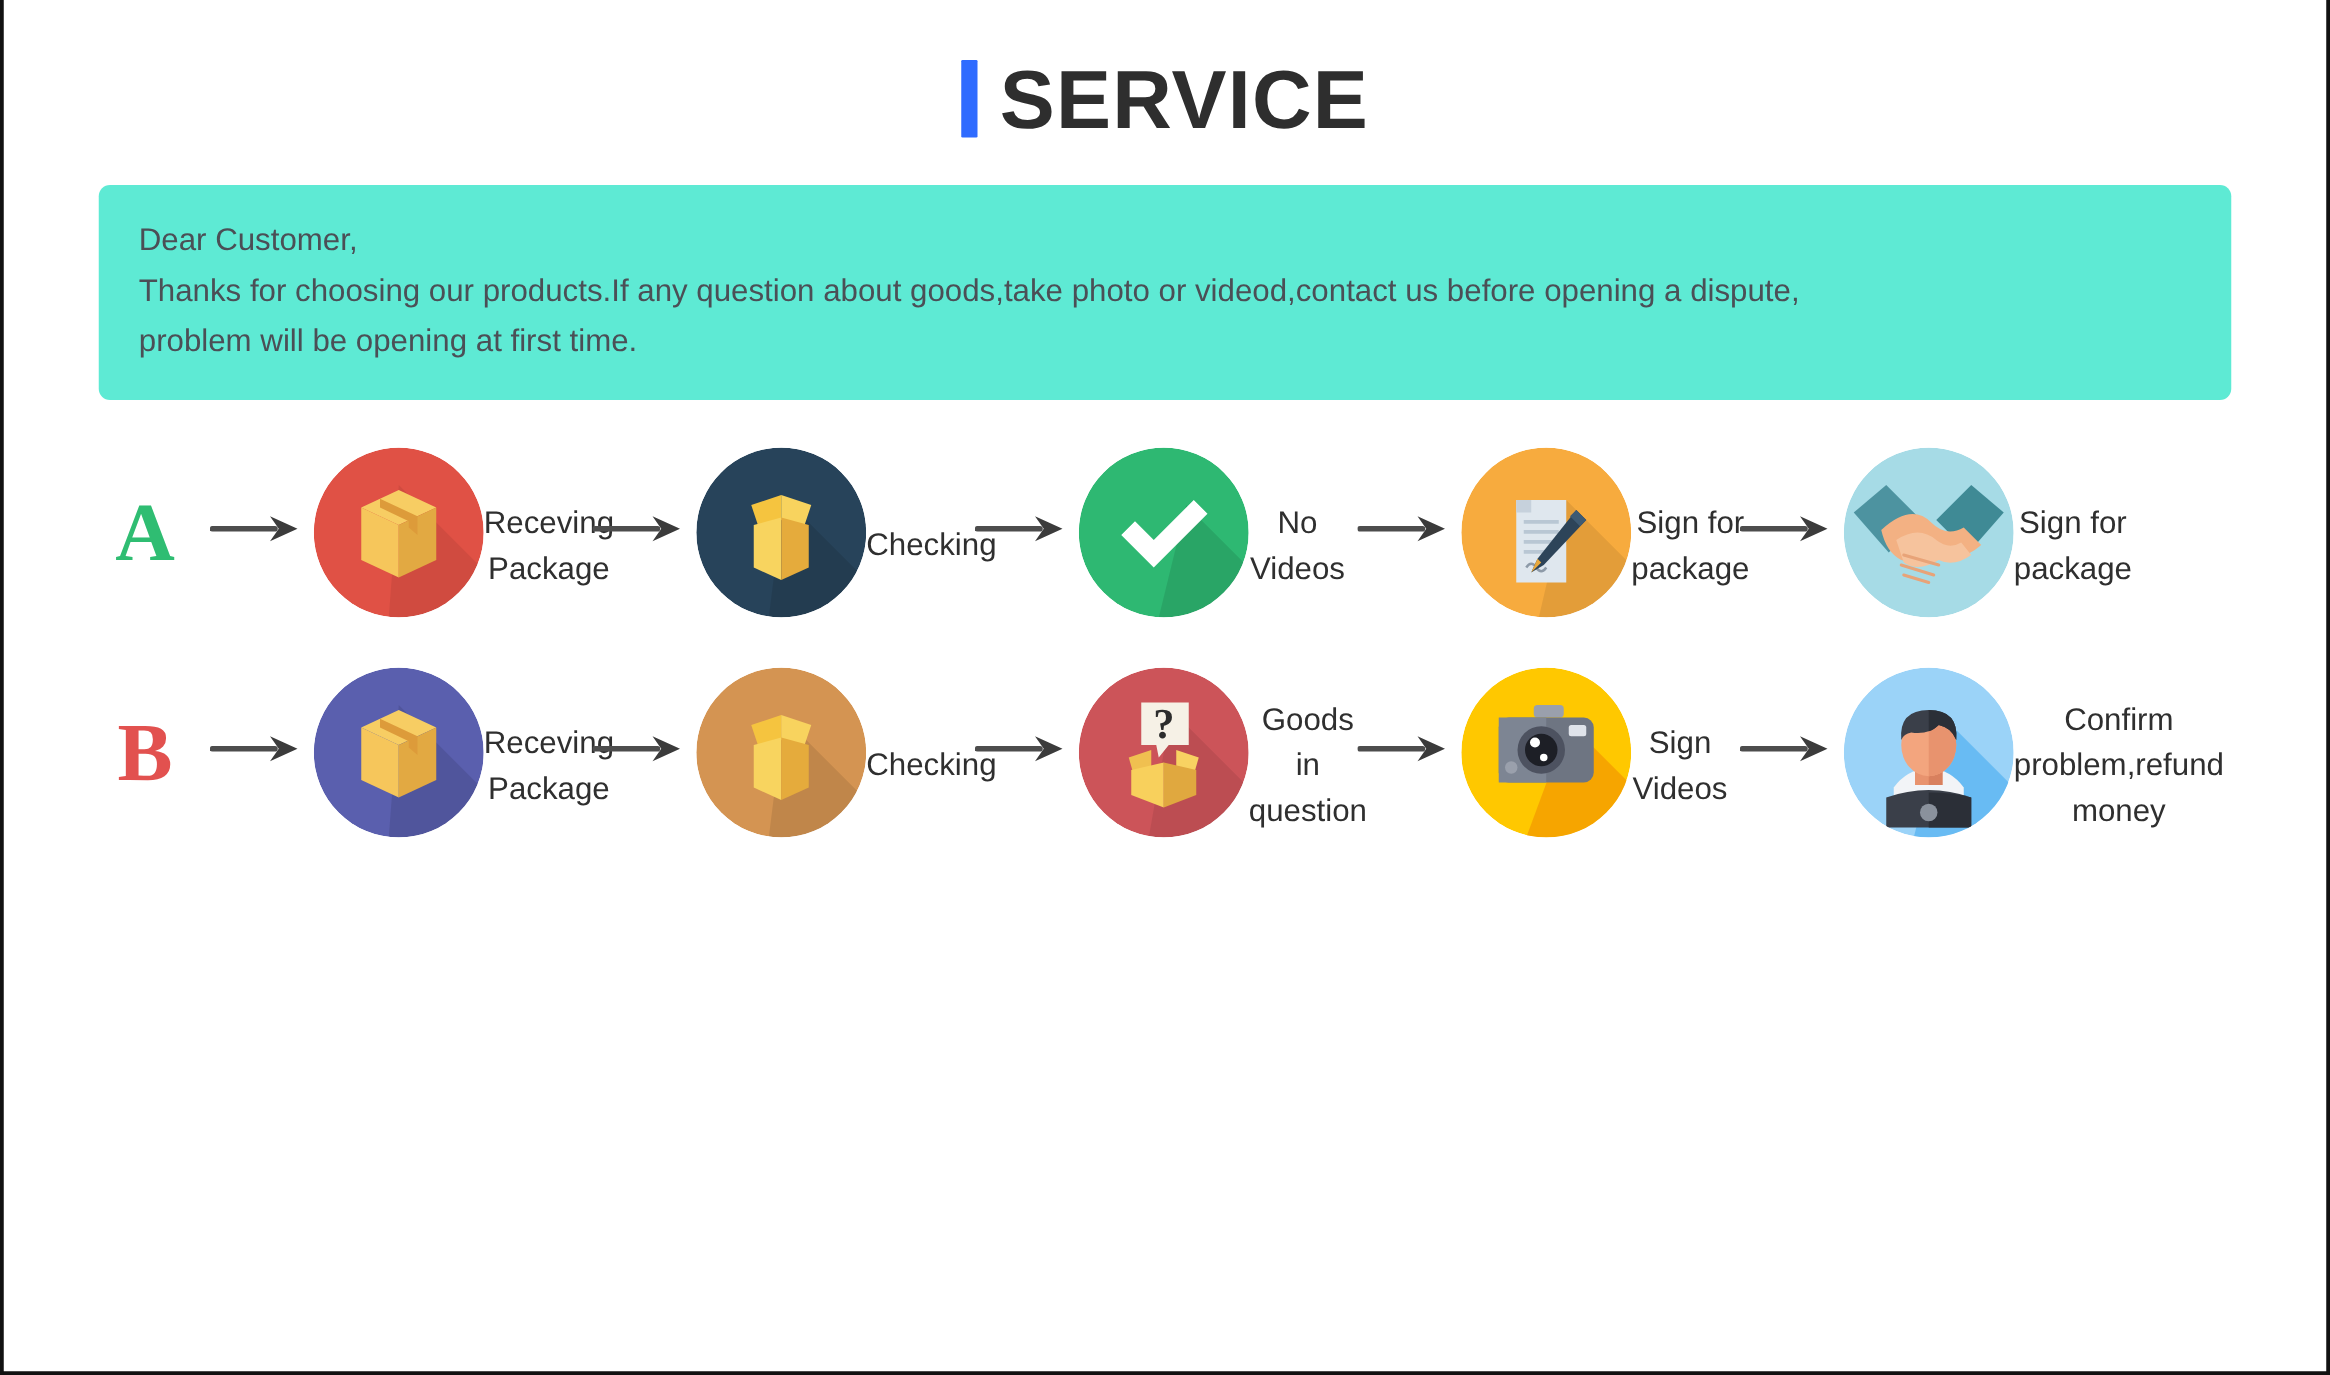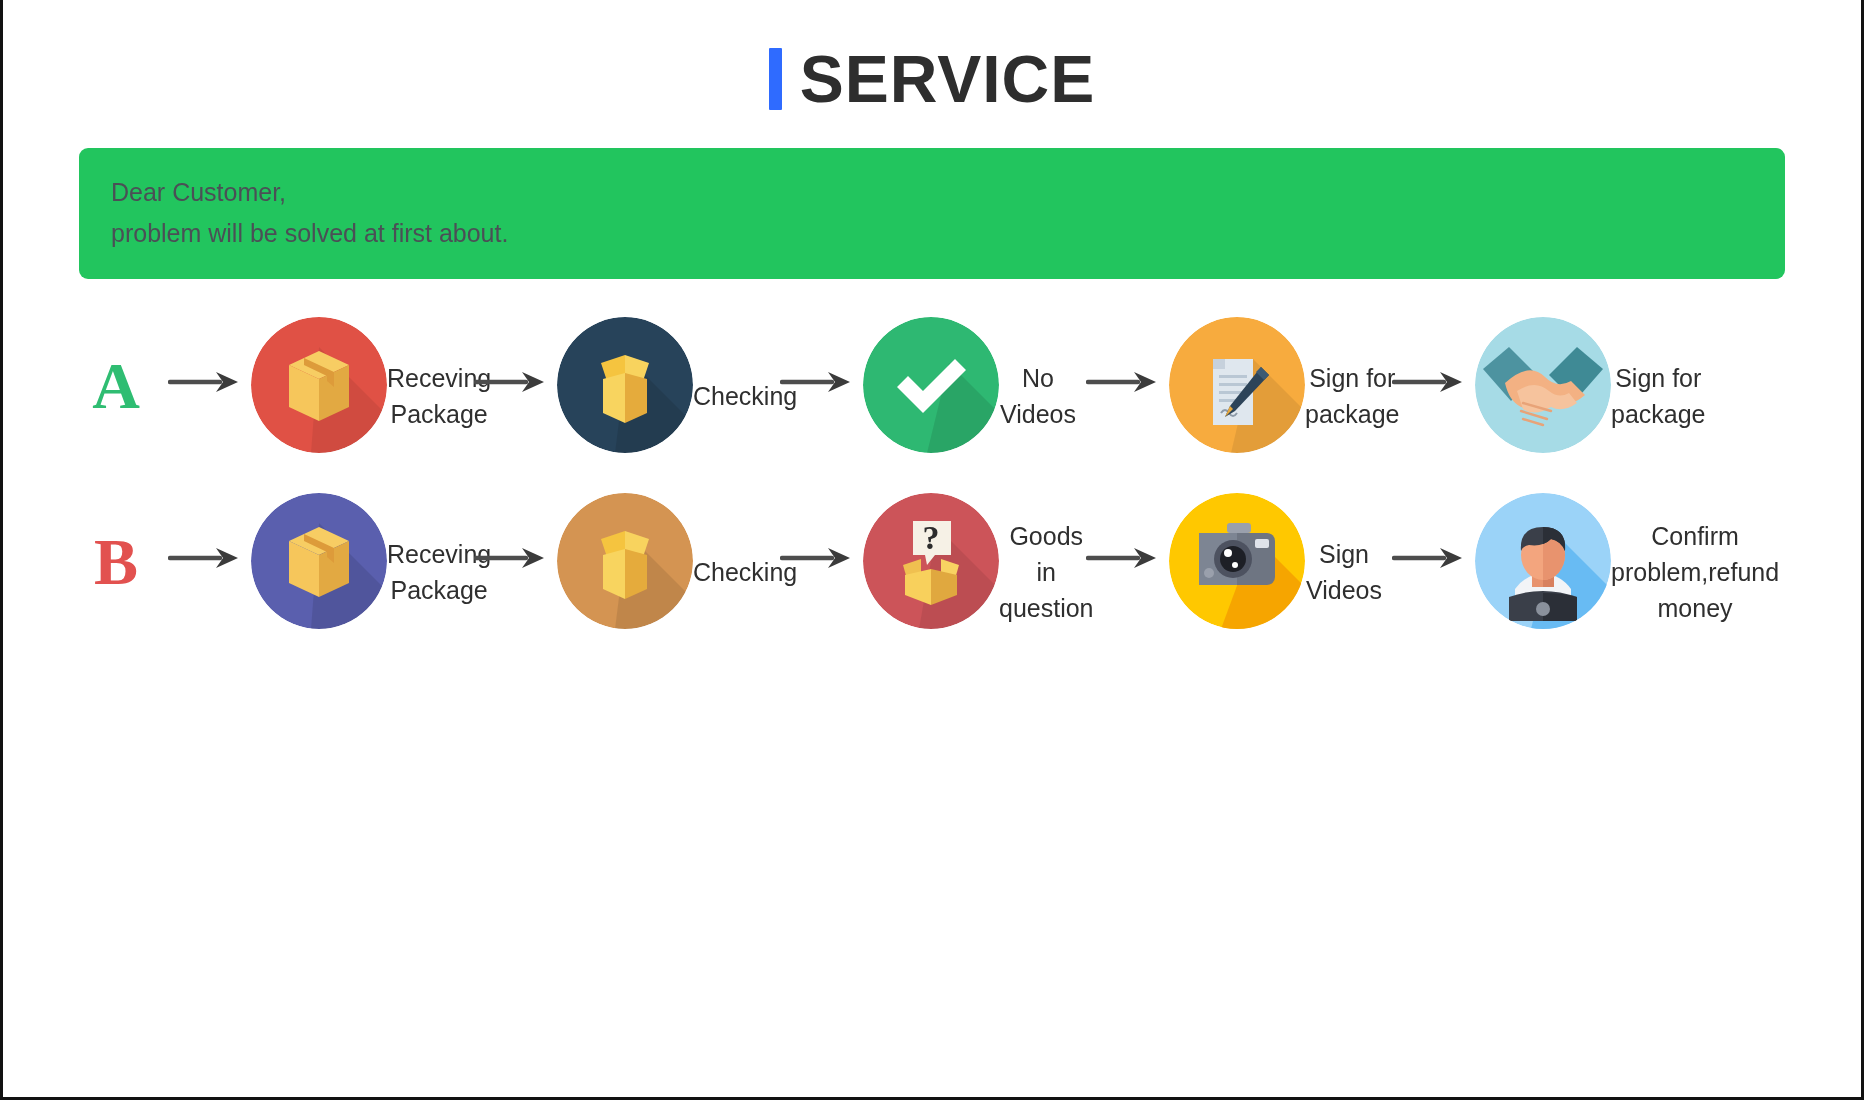--- a/index.html
+++ b/index.html
@@ -44,21 +44,21 @@
     font-size: 66px;
     font-weight: bold;
     letter-spacing: 1px;
     color: #2e2e2e;
     line-height: 1;
   }
 
   
   .notice {
     margin: 36px 76px 0 76px;
-    background: #22c55e;
+    background: #5eead4;
     border-radius: 9px;
     padding: 24px 32px 26px 32px;
   }
   .notice p {
     margin: 0;
     font-size: 25px;
     line-height: 1.62;
     color: #4b4f56;
     font-weight: 400;
   }
@@ -131,21 +131,22 @@
 
 <div class="page">
 
   <div class="title-wrap">
     <div class="title-bar"></div>
     <div class="title-text">SERVICE</div>
   </div>
 
   <div class="notice">
     <p>Dear Customer,</p>
-    <p>problem will be solved at first about.</p>
+    <p>Thanks for choosing our products.If any question about goods,take photo or videod,contact us before opening a dispute,</p>
+    <p>problem will be opening at first time.</p>
   </div>
 
   <div class="flow">
 
     <div class="flow-row row-a">
 
       <div class="badge-cell">
         <span class="badge-letter badge-a">A</span>
       </div>
 

